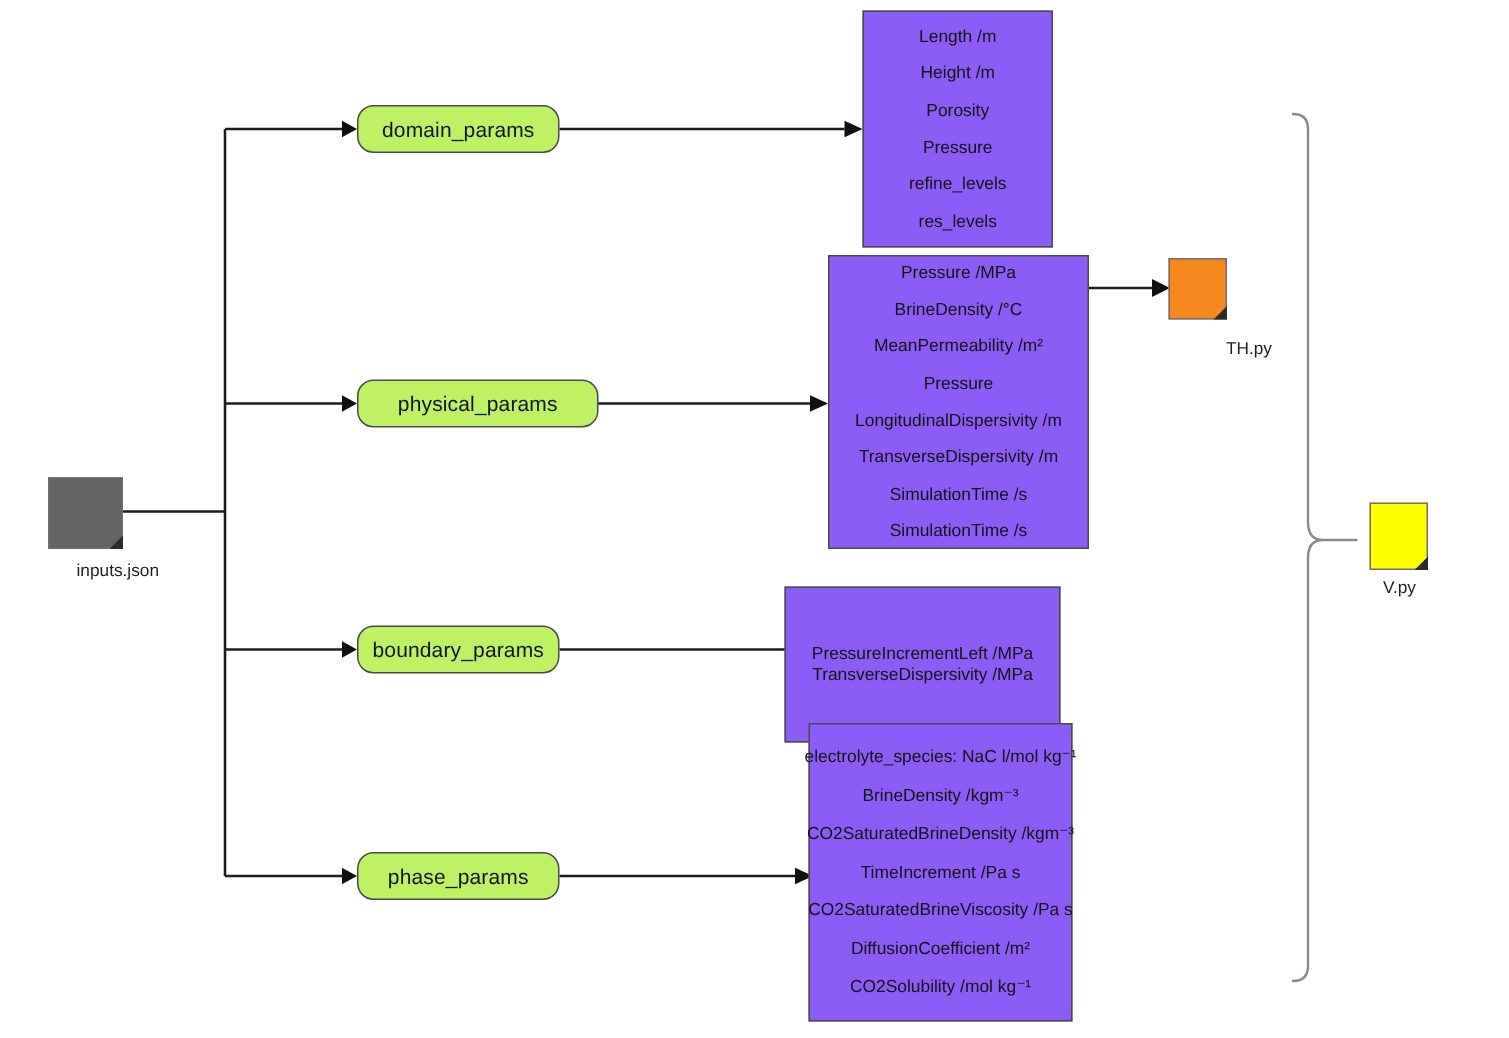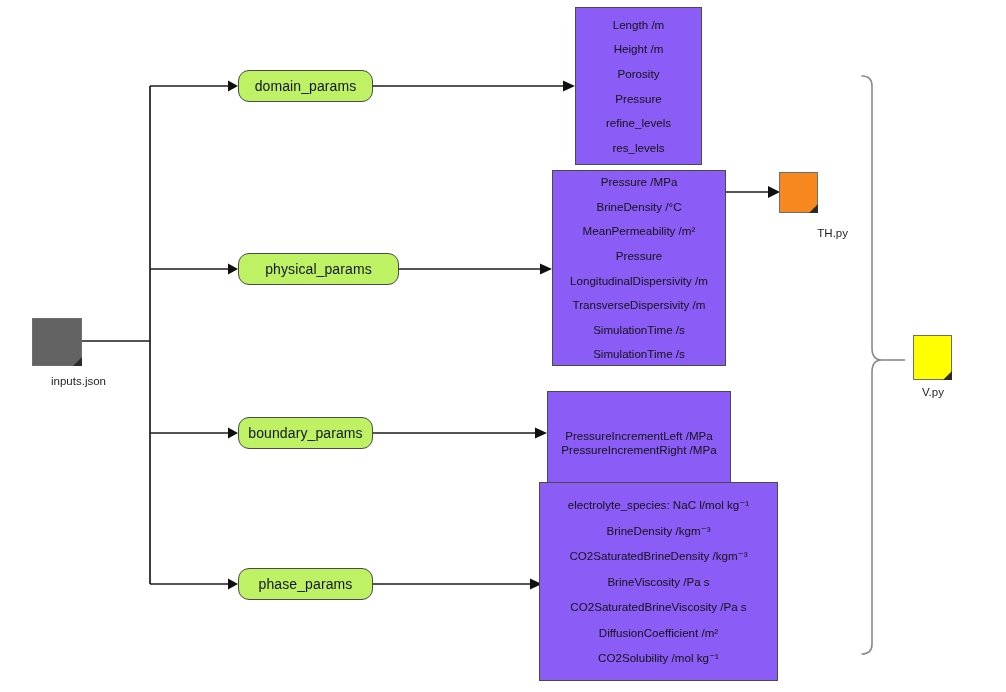--- a/index.html
+++ b/index.html
@@ -159,28 +159,28 @@
     <div class="row">Pressure /MPa</div>
     <div class="row">BrineDensity /°C</div>
     <div class="row">MeanPermeability /m²</div>
     <div class="row">Pressure</div>
     <div class="row">LongitudinalDispersivity /m</div>
     <div class="row">TransverseDispersivity /m</div>
     <div class="row">SimulationTime /s</div>
     <div class="row">SimulationTime /s</div>
   </div>
 
-  <div class="dbox" style="left:547px;top:391px;width:184px;height:104px;gap:2px;">
+  <div class="dbox" style="left:523px;top:391px;width:184px;height:104px;gap:2px;">
     <div class="row">PressureIncrementLeft /MPa</div>
-    <div class="row">PressureIncrementRight /MPa</div>
+    <div class="row">TransverseDispersivity /MPa</div>
   </div>
 
-  <div class="dbox" style="left:539px;top:482px;width:239px;height:199px;gap:14px;">
+  <div class="dbox" style="left:539px;top:482px;width:176px;height:199px;gap:14px;">
     <div class="row">electrolyte_species: NaC l/mol kg⁻¹</div>
     <div class="row">BrineDensity /kgm⁻³</div>
     <div class="row">CO2SaturatedBrineDensity /kgm⁻³</div>
-    <div class="row">BrineViscosity /Pa s</div>
+    <div class="row">TimeIncrement /Pa s</div>
     <div class="row">CO2SaturatedBrineViscosity /Pa s</div>
     <div class="row">DiffusionCoefficient /m²</div>
     <div class="row">CO2Solubility /mol kg⁻¹</div>
   </div>
 
 </div>
 
 </body></html>

